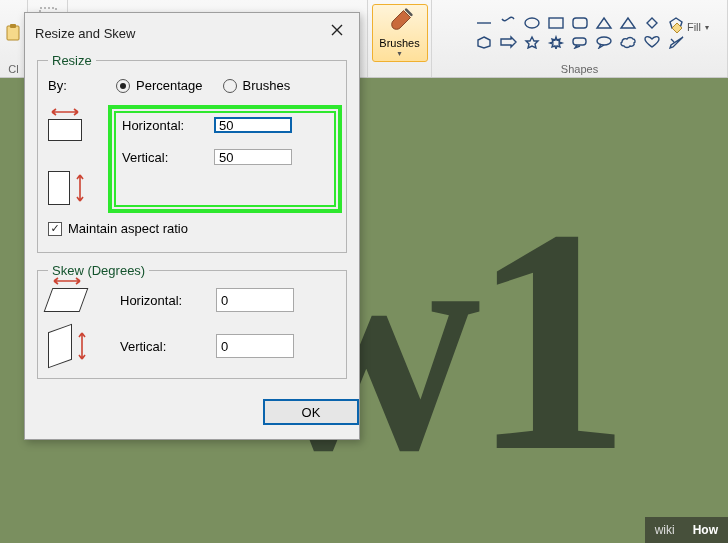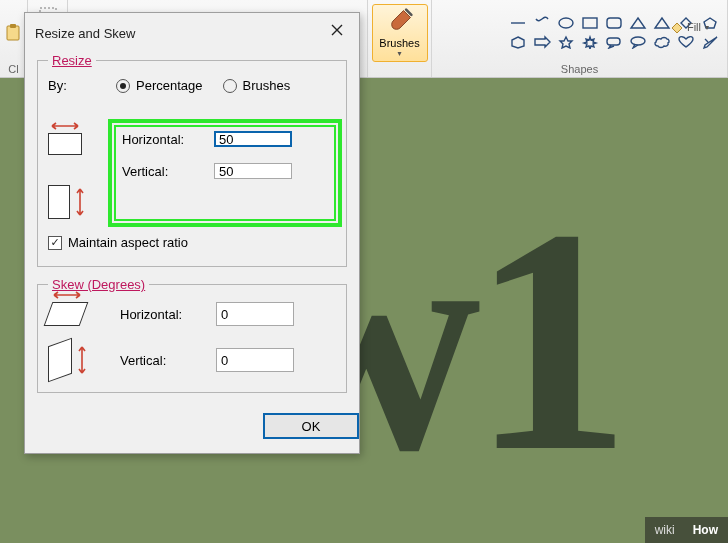--- a/index.html
+++ b/index.html
@@ -122,28 +122,27 @@
     font-size: 16px; color:#333;
   }
 
   fieldset.group {
     border: 1px solid #b5b5b5;
     margin: 6px 12px 10px 12px;
     padding: 10px 10px 14px 10px;
   }
   fieldset.group legend {
     padding: 0 4px;
-    color: #be185d;
-    text-decoration: underline;
+    color: #14532d;
   }
 
   .by-row {
     display: flex;
     gap: 20px;
-    margin-bottom: 32px;
+    margin-bottom: 18px;
   }
   .by-row .by-label { width: 48px; }
   .radio { display:flex; align-items:center; gap:6px; }
   .radio .rb {
     width:14px; height:14px; border:1px solid #555; border-radius:50%;
     display:flex; align-items:center; justify-content:center;
   }
   .radio .rb.checked::after {
     content:""; width:6px; height:6px; background:#222; border-radius:50%;
   }
@@ -294,21 +293,21 @@
           <path d="M23 3l6 6" stroke="#555" stroke-width="3" stroke-linecap="round"></path>
         </svg>
         <span class="brush-label">Brushes</span>
         <span class="brush-drop">▾</span>
       </div>
     </div>
     <div class="panel-label">&nbsp;</div>
   </div>
 
   <div class="ribbon-panel" style="flex:1; position:relative">
-    <div class="panel-body" style="width:100%; justify-content:flex-end;">
+    <div class="panel-body" style="width:100%; justify-content:center;">
       <div class="shapes-gallery">
         <div class="shape-cell">
             <svg width="18" height="14">
               <path class="sg" d="M2 7h14"></path>
             </svg>
           </div>
         <div class="shape-cell">
             <svg width="18" height="14">
               <path class="sg" d="M3 3c4 6 8-6 12 0"></path>
             </svg>

